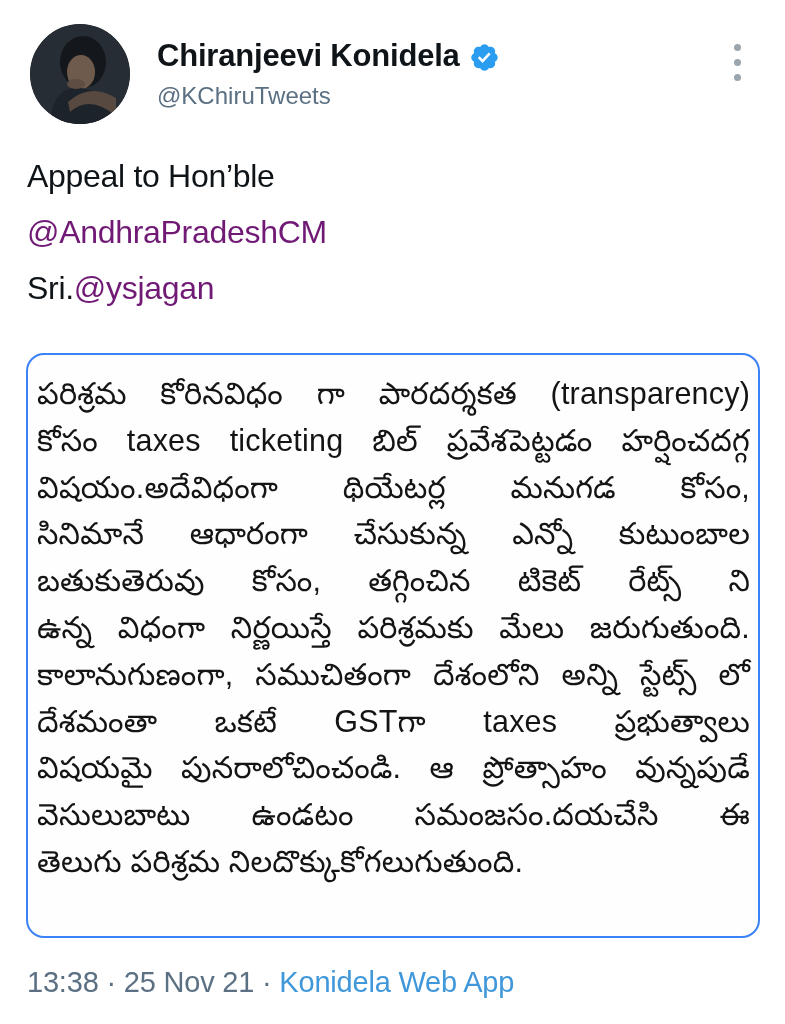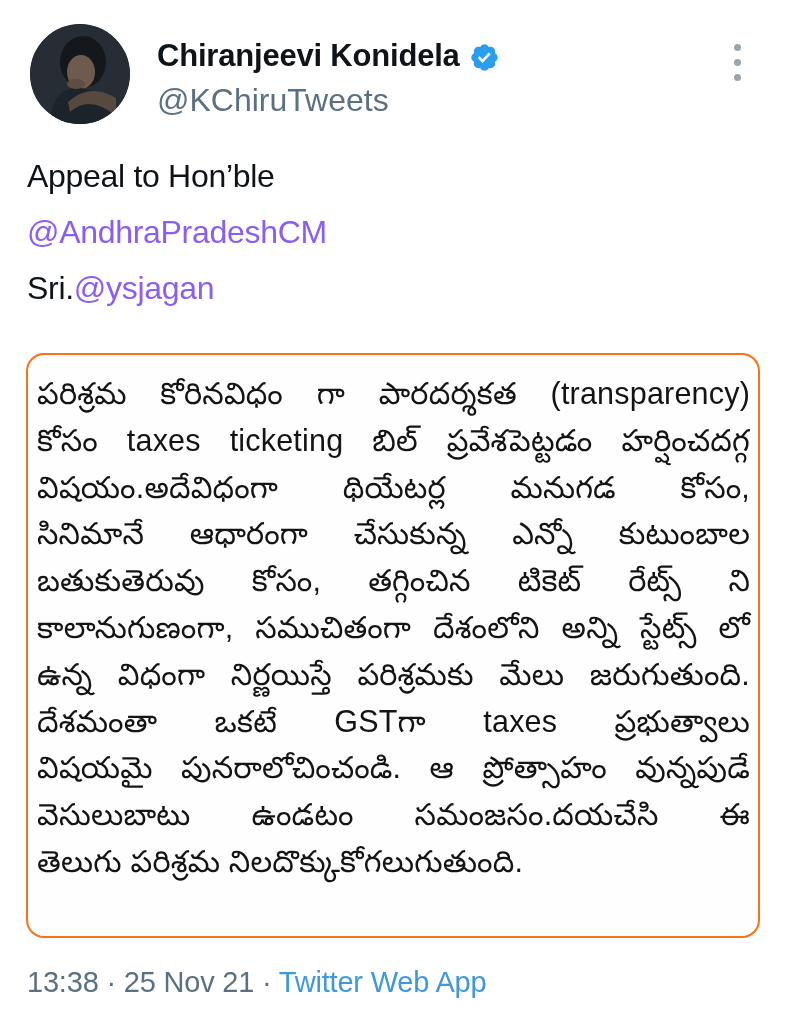--- a/index.html
+++ b/index.html
@@ -24,43 +24,43 @@
     position: absolute; left: 157px; top: 38px;
     display: flex; align-items: center; gap: 9px;
   }
   .display-name {
     font-size: 31px; font-weight: 700; color: #0f1419;
     letter-spacing: -0.2px; white-space: nowrap; cursor: pointer;
   }
   .verified { width: 31px; height: 31px; display: inline-block; margin-top: 2px; }
   .handle {
     position: absolute; left: 157px; top: 82px;
-    font-size: 32px; font-weight: 400; color: #5b7083; cursor: pointer;
+    font-size: 24px; font-weight: 400; color: #5b7083; cursor: pointer;
   }
   .more-btn {
     position: absolute; right: 28px; top: 36px;
     width: 40px; height: 52px;
     display: flex; flex-direction: column; align-items: center;
     justify-content: center; gap: 8px; cursor: pointer;
   }
   .more-btn .dot { width: 7px; height: 7px; border-radius: 50%; background: #9aa5ad; }
 
   
   .tweet-text {
     position: absolute; left: 27px; top: 148px; width: 730px;
     font-size: 32px; line-height: 56px; font-weight: 400;
     color: #0f1419; letter-spacing: -0.3px;
   }
-  .tweet-text .link { color: #8b5cf6; text-decoration: none; cursor: pointer; }
+  .tweet-text .link { color: #701a75; text-decoration: none; cursor: pointer; }
 
   
   .card {
     position: absolute; left: 26px; top: 353px;
     width: 734px; height: 585px;
-    border: 2px solid #f97316; border-radius: 18px;
+    border: 2px solid #3b82f6; border-radius: 18px;
     background: #fefefe; overflow: hidden; cursor: pointer;
     padding: 15px 8px 0 9px;
   }
   .card .t-line {
     font-size: 30.5px; line-height: 46.8px; color: #141414;
     text-align: justify; text-align-last: justify;
     white-space: nowrap; letter-spacing: 0.2px;
     font-family: "Liberation Sans", "DejaVu Sans", sans-serif;
   }
   .card .t-line.last { text-align-last: left; }
@@ -113,25 +113,25 @@
     <div><span class="link">@AndhraPradeshCM</span></div>
     <div><span>Sri.</span><span class="link">@ysjagan</span></div>
   </div>
 
   <div class="card">
     <div class="t-line">పరిశ్రమ కోరినవిధం గా పారదర్శకత (transparency)</div>
     <div class="t-line">కోసం taxes ticketing బిల్ ప్రవేశపెట్టడం హర్షించదగ్గ</div>
     <div class="t-line">విషయం.అదేవిధంగా థియేటర్ల మనుగడ కోసం,</div>
     <div class="t-line">సినిమానే ఆధారంగా చేసుకున్న ఎన్నో కుటుంబాల</div>
     <div class="t-line">బతుకుతెరువు కోసం, తగ్గించిన టికెట్ రేట్స్ ని</div>
+    <div class="t-line">ఉన్న విధంగా నిర్ణయిస్తే పరిశ్రమకు మేలు జరుగుతుంది.</div>
     <div class="t-line">కాలానుగుణంగా, సముచితంగా దేశంలోని అన్ని స్టేట్స్ లో</div>
-    <div class="t-line">ఉన్న విధంగా నిర్ణయిస్తే పరిశ్రమకు మేలు జరుగుతుంది.</div>
     <div class="t-line">దేశమంతా ఒకటే GSTగా taxes ప్రభుత్వాలు</div>
     <div class="t-line">విషయమై పునరాలోచించండి. ఆ ప్రోత్సాహం వున్నపుడే</div>
     <div class="t-line">వెసులుబాటు ఉండటం సమంజసం.దయచేసి ఈ</div>
     <div class="t-line last">తెలుగు పరిశ్రమ నిలదొక్కుకోగలుగుతుంది.</div>
   </div>
 
   <div class="footer">
-    <span>13:38 · 25 Nov 21 · </span><span class="source-link">Twitter Web App</span>
+    <span>13:38 · 25 Nov 21 · </span><span class="source-link">Konidela Web App</span>
   </div>
 
 </div>
 
 </body></html>

